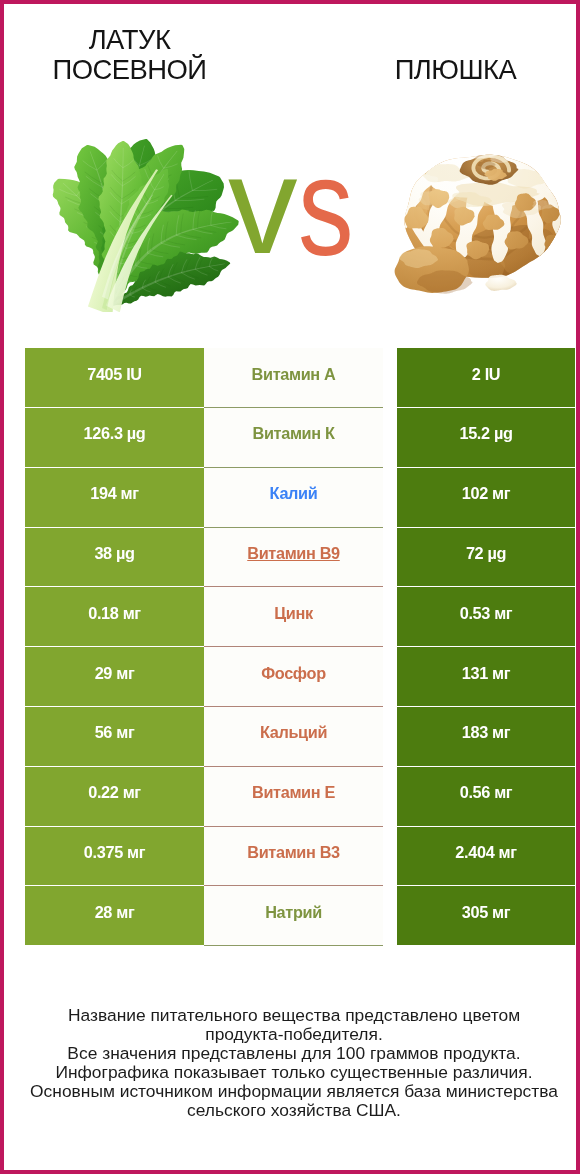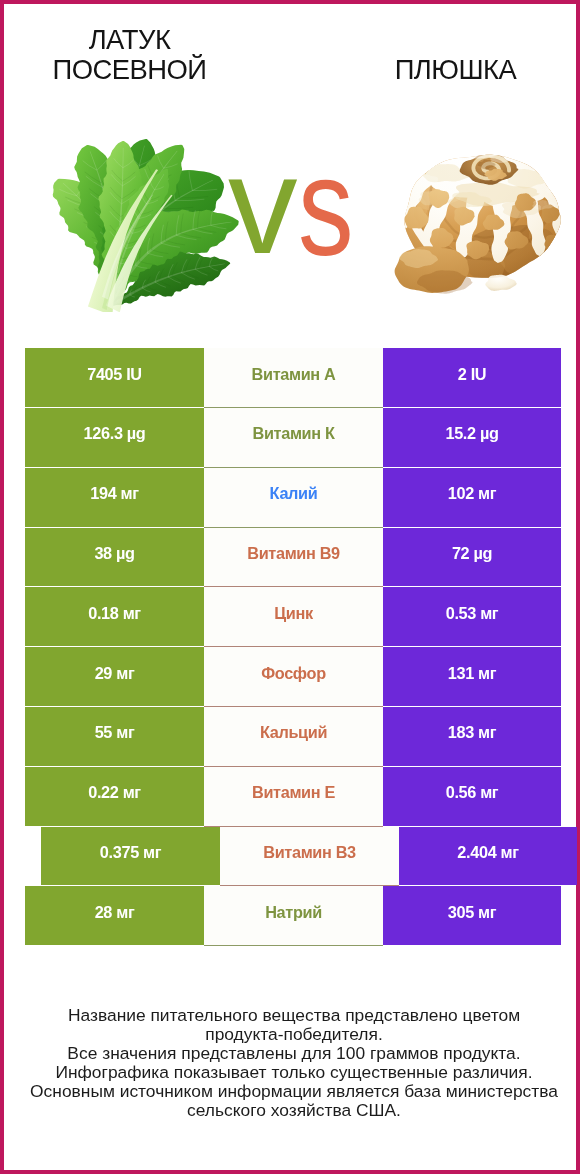--- a/index.html
+++ b/index.html
@@ -28,21 +28,21 @@
 
   
   .tbl{position:absolute;left:21px;top:344.3px;width:536px;height:598px;}
   .row{position:absolute;left:0;width:536px;height:59.8px;}
   .cell{position:absolute;top:0;display:flex;align-items:center;justify-content:center;
         box-sizing:border-box;font-size:16.3px;font-weight:700;height:58.8px;
         letter-spacing:-0.35px;padding-bottom:7px;}
   .c-left{left:0;width:179px;background:#81a62f;color:#ffffff;}
   .c-mid{left:179px;width:179px;background:#fdfdfa;height:59.8px;
          border-bottom:1px solid #86a43a;}
-  .c-right{left:358px;width:178px;background:#6d28d9;color:#ffffff;}
+  .c-right{left:372px;width:178px;background:#4d7c0f;color:#ffffff;}
 
   
   .footer{position:absolute;left:0;top:1002px;width:580px;text-align:center;
           font-size:17.4px;line-height:18.9px;color:#1c1c1c;white-space:pre-line;}
 </style>
 </head>
 <body>
 
 <div class="page">
   <div class="titles">
@@ -538,44 +538,44 @@
         <div class="cell c-mid" style="color: rgb(126, 148, 64); border-bottom-color: rgb(141, 155, 101);">Витамин К</div>
         <div class="cell c-right">15.2 µg</div>
       </div>
       <div class="row" style="top: 119.6px;">
         <div class="cell c-left">194 мг</div>
         <div class="cell c-mid" style="color: #3b82f6; border-bottom-color: rgb(141, 155, 101);">Калий</div>
         <div class="cell c-right">102 мг</div>
       </div>
       <div class="row" style="top: 179.4px;">
         <div class="cell c-left">38 µg</div>
-        <div class="cell c-mid" style="color: rgb(203, 110, 76); border-bottom-color: rgb(176, 132, 120);">Витамин B9</div>
+        <div class="cell c-mid" style="color: rgb(203, 110, 76); border-bottom-color: rgb(176, 132, 120); text-decoration: underline;">Витамин B9</div>
         <div class="cell c-right">72 µg</div>
       </div>
       <div class="row" style="top: 239.2px;">
         <div class="cell c-left">0.18 мг</div>
         <div class="cell c-mid" style="color: rgb(203, 110, 76); border-bottom-color: rgb(176, 132, 120);">Цинк</div>
         <div class="cell c-right">0.53 мг</div>
       </div>
       <div class="row" style="top: 299px;">
         <div class="cell c-left">29 мг</div>
         <div class="cell c-mid" style="color: rgb(203, 110, 76); border-bottom-color: rgb(176, 132, 120);">Фосфор</div>
         <div class="cell c-right">131 мг</div>
       </div>
       <div class="row" style="top: 358.8px;">
-        <div class="cell c-left">55 мг</div>
+        <div class="cell c-left">56 мг</div>
         <div class="cell c-mid" style="color: rgb(203, 110, 76); border-bottom-color: rgb(176, 132, 120);">Кальций</div>
         <div class="cell c-right">183 мг</div>
       </div>
       <div class="row" style="top: 418.6px;">
         <div class="cell c-left">0.22 мг</div>
         <div class="cell c-mid" style="color: rgb(203, 110, 76); border-bottom-color: rgb(176, 132, 120);">Витамин Е</div>
         <div class="cell c-right">0.56 мг</div>
       </div>
-      <div class="row" style="top: 478.4px; margin-left: 16px;">
+      <div class="row" style="top: 478.4px;">
         <div class="cell c-left">0.375 мг</div>
         <div class="cell c-mid" style="color: rgb(203, 110, 76); border-bottom-color: rgb(176, 132, 120);">Витамин B3</div>
         <div class="cell c-right">2.404 мг</div>
       </div>
       <div class="row" style="top: 538.2px;">
         <div class="cell c-left">28 мг</div>
         <div class="cell c-mid" style="color: rgb(126, 148, 64); border-bottom-color: rgb(141, 155, 101);">Натрий</div>
         <div class="cell c-right">305 мг</div>
       </div>
     </div>

